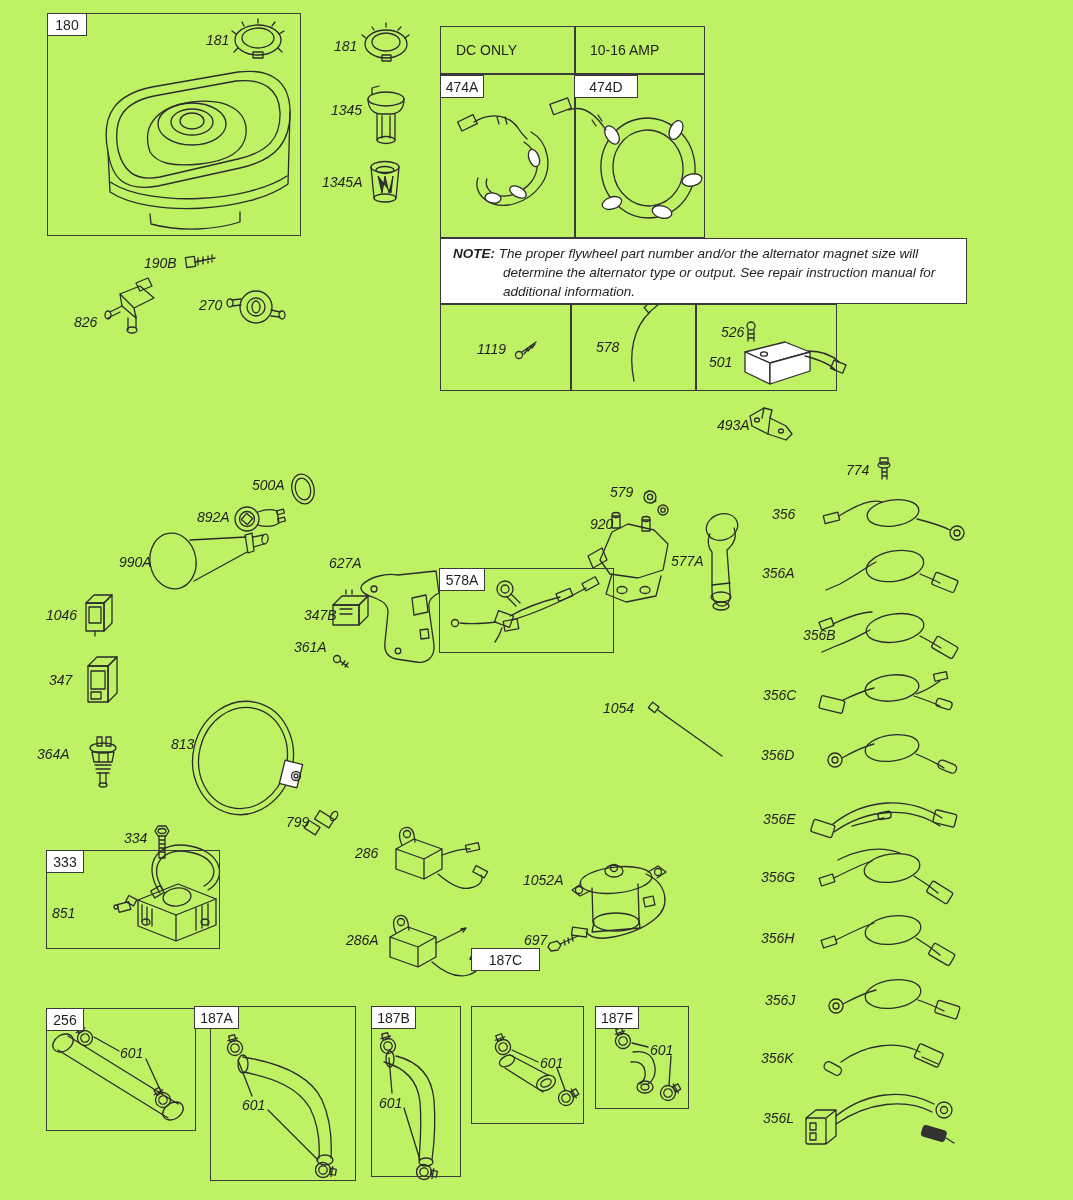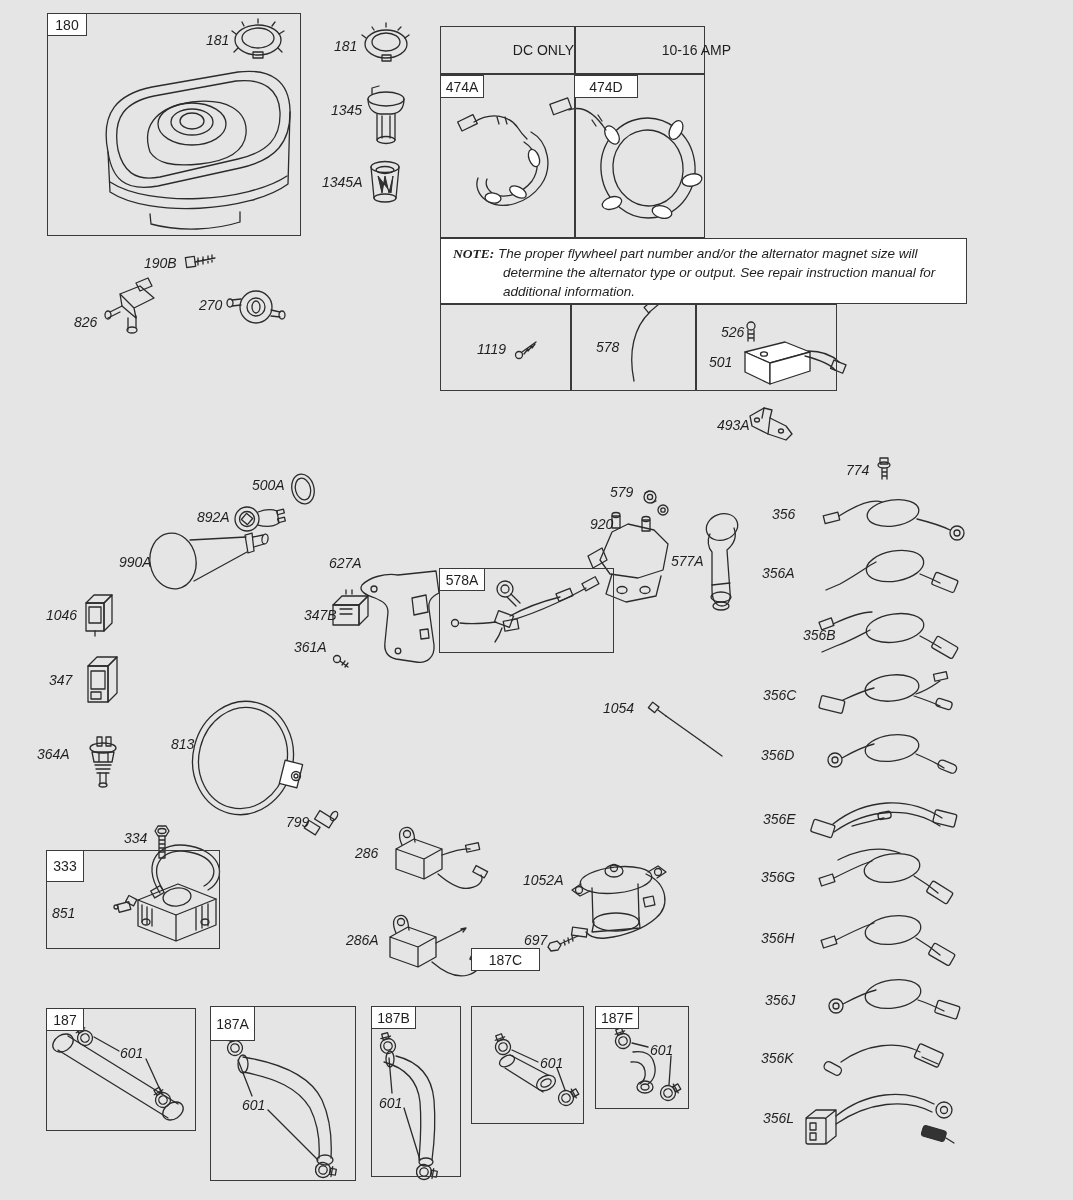--- a/index.html
+++ b/index.html
@@ -1,33 +1,33 @@
 <!DOCTYPE html>
 <html><head>
 <meta charset="utf-8">
 <style>
   html,body{margin:0;padding:0;background:#fff;}
-  .canvas{position:relative;width:1073px;height:1200px;background:#e5e5e5;
+  .canvas{position:relative;width:1073px;height:1200px;background:#bef264;
           font-family:"Liberation Sans",sans-serif;color:#1f1f1f;overflow:hidden;}
   svg.art{position:absolute;left:0;top:0;z-index:1;}
   .s{fill:none;stroke:#2b2b2b;stroke-width:1.3;stroke-linecap:round;stroke-linejoin:round;}
   .sf{fill:#ffffff;stroke:#2b2b2b;stroke-width:1.3;stroke-linejoin:round;}
   .sd{fill:#333;stroke:#2b2b2b;stroke-width:1;}
   .bx{position:absolute;border:1.6px solid #3a3a3a;box-sizing:border-box;z-index:2;}
   .vl{position:absolute;width:1.6px;background:#3a3a3a;z-index:2;}
   .hl{position:absolute;height:1.6px;background:#3a3a3a;z-index:2;}
   .tag{position:absolute;border:1.6px solid #3a3a3a;background:#fff;box-sizing:border-box;
        display:flex;align-items:center;justify-content:center;font-size:14px;z-index:3;}
   .lbl{position:absolute;font-size:14px;white-space:nowrap;z-index:3;font-style:italic;}
-  .hdr{position:absolute;font-size:14px;text-align:right;z-index:3;}
+  .hdr{position:absolute;font-size:14px;text-align:left;z-index:3;padding-left:16px;}
   .note{position:absolute;left:440px;top:238px;width:527px;height:66px;border:1.6px solid #3a3a3a;
         box-sizing:border-box;z-index:3;font-size:13.5px;font-style:italic;line-height:1.42;
         padding:5px 10px 0 12px;background:#fff;}
   .note .body{display:block;padding-left:50px;text-indent:-50px;}
-  .note b{font-style:italic;font-family:Liberation Serif, serif;}
+  .note b{font-style:italic;}
 </style>
 </head>
 <body>
 
 <div class="canvas">
 
 <svg class="art" width="1073" height="1200" viewBox="0 0 1073 1200">
 
   <g>
     <path class="s" d="M108,152 C100,112 118,94 152,87 L238,72 C272,68 289,82 290,110 C291,142 276,160 240,168 L158,186 C124,192 112,178 108,152 Z"></path>
@@ -517,27 +517,27 @@
     </div>
 <div class="tag" style="left:440px;top:75px;width:44px;height:23px">
       <span>474A</span>
     </div>
 <div class="tag" style="left:574px;top:75px;width:64px;height:23px">
       <span>474D</span>
     </div>
 <div class="tag" style="left:439px;top:568px;width:46px;height:23px">
       <span>578A</span>
     </div>
-<div class="tag" style="left:46px;top:850px;width:38px;height:32px">
+<div class="tag" style="left:46px;top:850px;width:38px;height:23px">
       <span>333</span>
     </div>
 <div class="tag" style="left:46px;top:1008px;width:38px;height:23px">
-      <span>187</span>
-    </div>
-<div class="tag" style="left:210px;top:1006px;width:45px;height:35px">
+      <span>256</span>
+    </div>
+<div class="tag" style="left:194px;top:1006px;width:45px;height:23px">
       <span>187A</span>
     </div>
 <div class="tag" style="left:371px;top:1006px;width:45px;height:23px">
       <span>187B</span>
     </div>
 <div class="tag" style="left:471px;top:948px;width:69px;height:23px">
       <span>187C</span>
     </div>
 <div class="tag" style="left:595px;top:1006px;width:44px;height:23px">
       <span>187F</span>

